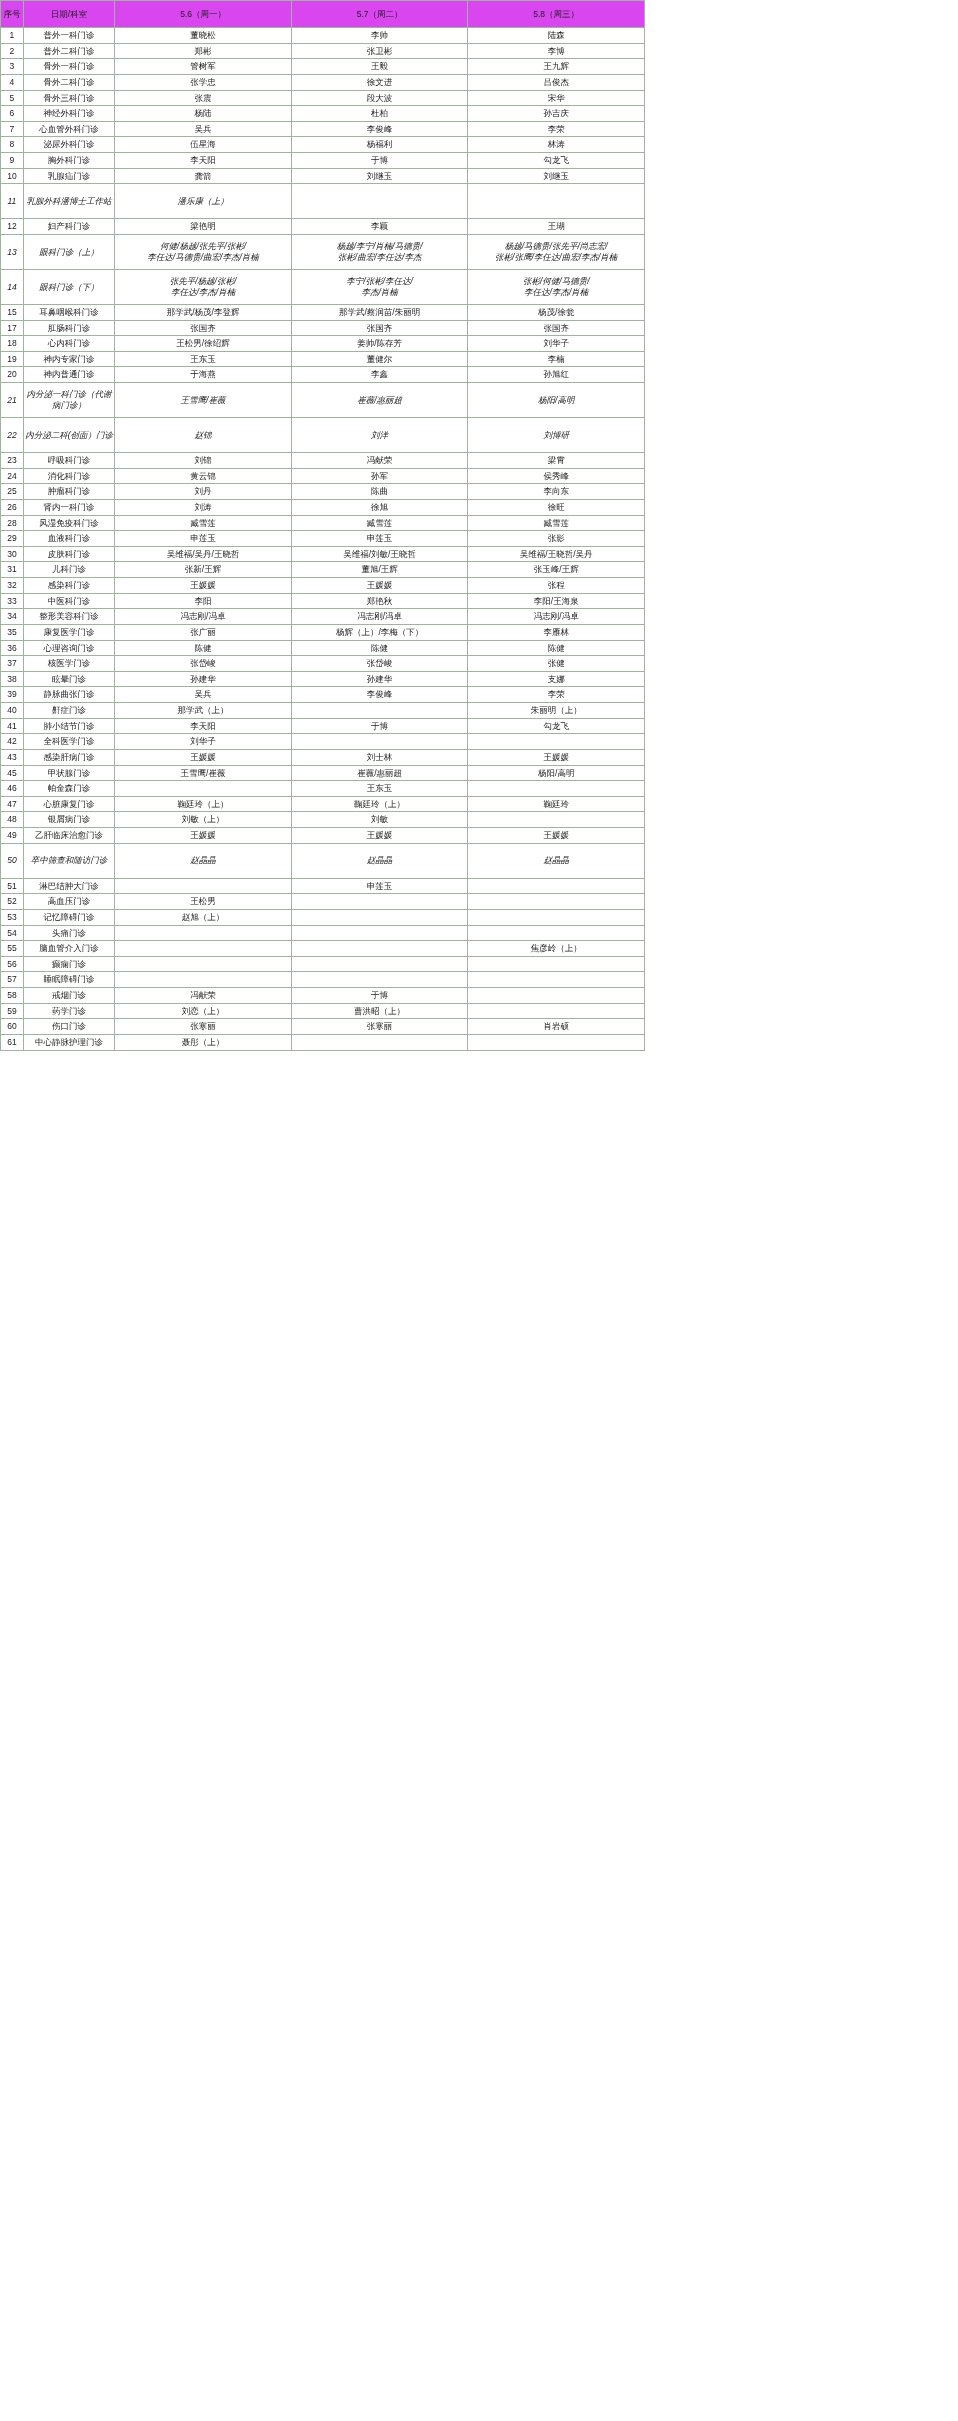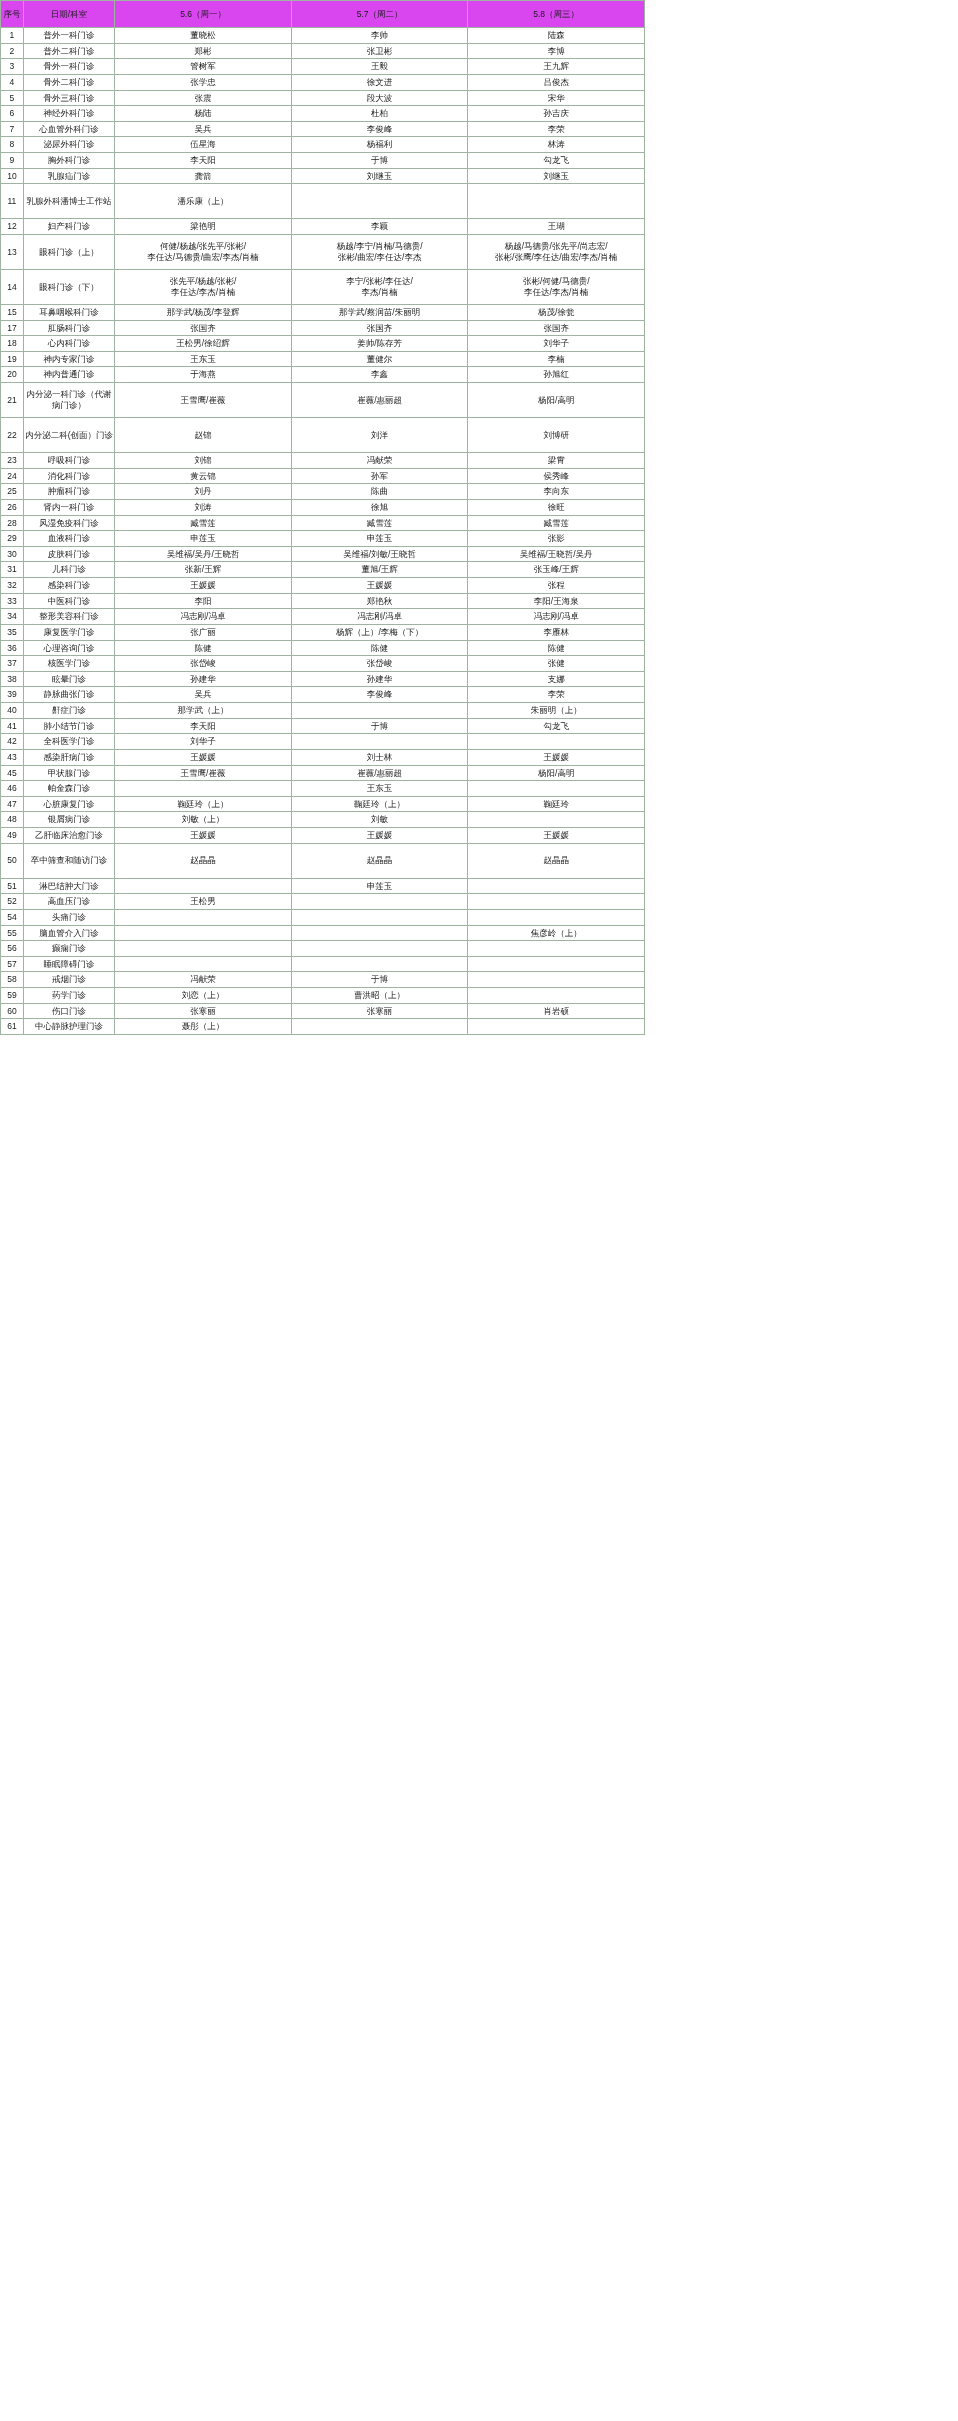--- a/index.html
+++ b/index.html
@@ -29,21 +29,21 @@
   thead td{
     font-weight:normal;
     font-size:8.5px;
     height:22px;
   }
   .hdr-idx,.hdr-dept,.hdr-day{background:#d946ef;}
   tbody td.idx{font-size:8.5px;}
   tbody td.dept{font-size:8.5px;text-align:center;}
   tbody td.cell{font-size:8.5px;}
   .multi{white-space:pre-line;}
-  tr.r-tall td{height:30px;}
+  tr.r-tall td{height:30px;font-style:italic;}
 </style>
 </head>
 <body>
 
 <table id="schedule-table">
   <colgroup>
     <col class="col-idx">
       <col class="col-dept">
       <col class="col-day">
       <col class="col-day">
@@ -402,20 +402,27 @@
         <td class="cell"></td>
       </tr>
       <tr>
         <td class="idx">52</td>
         <td class="dept">高血压门诊</td>
         <td class="cell">王松男</td>
         <td class="cell"></td>
         <td class="cell"></td>
       </tr>
       <tr>
+        <td class="idx">53</td>
+        <td class="dept">记忆障碍门诊</td>
+        <td class="cell">赵旭（上）</td>
+        <td class="cell"></td>
+        <td class="cell"></td>
+      </tr>
+      <tr>
         <td class="idx">54</td>
         <td class="dept">头痛门诊</td>
         <td class="cell"></td>
         <td class="cell"></td>
         <td class="cell"></td>
       </tr>
       <tr>
         <td class="idx">55</td>
         <td class="dept">脑血管介入门诊</td>
         <td class="cell"></td>

